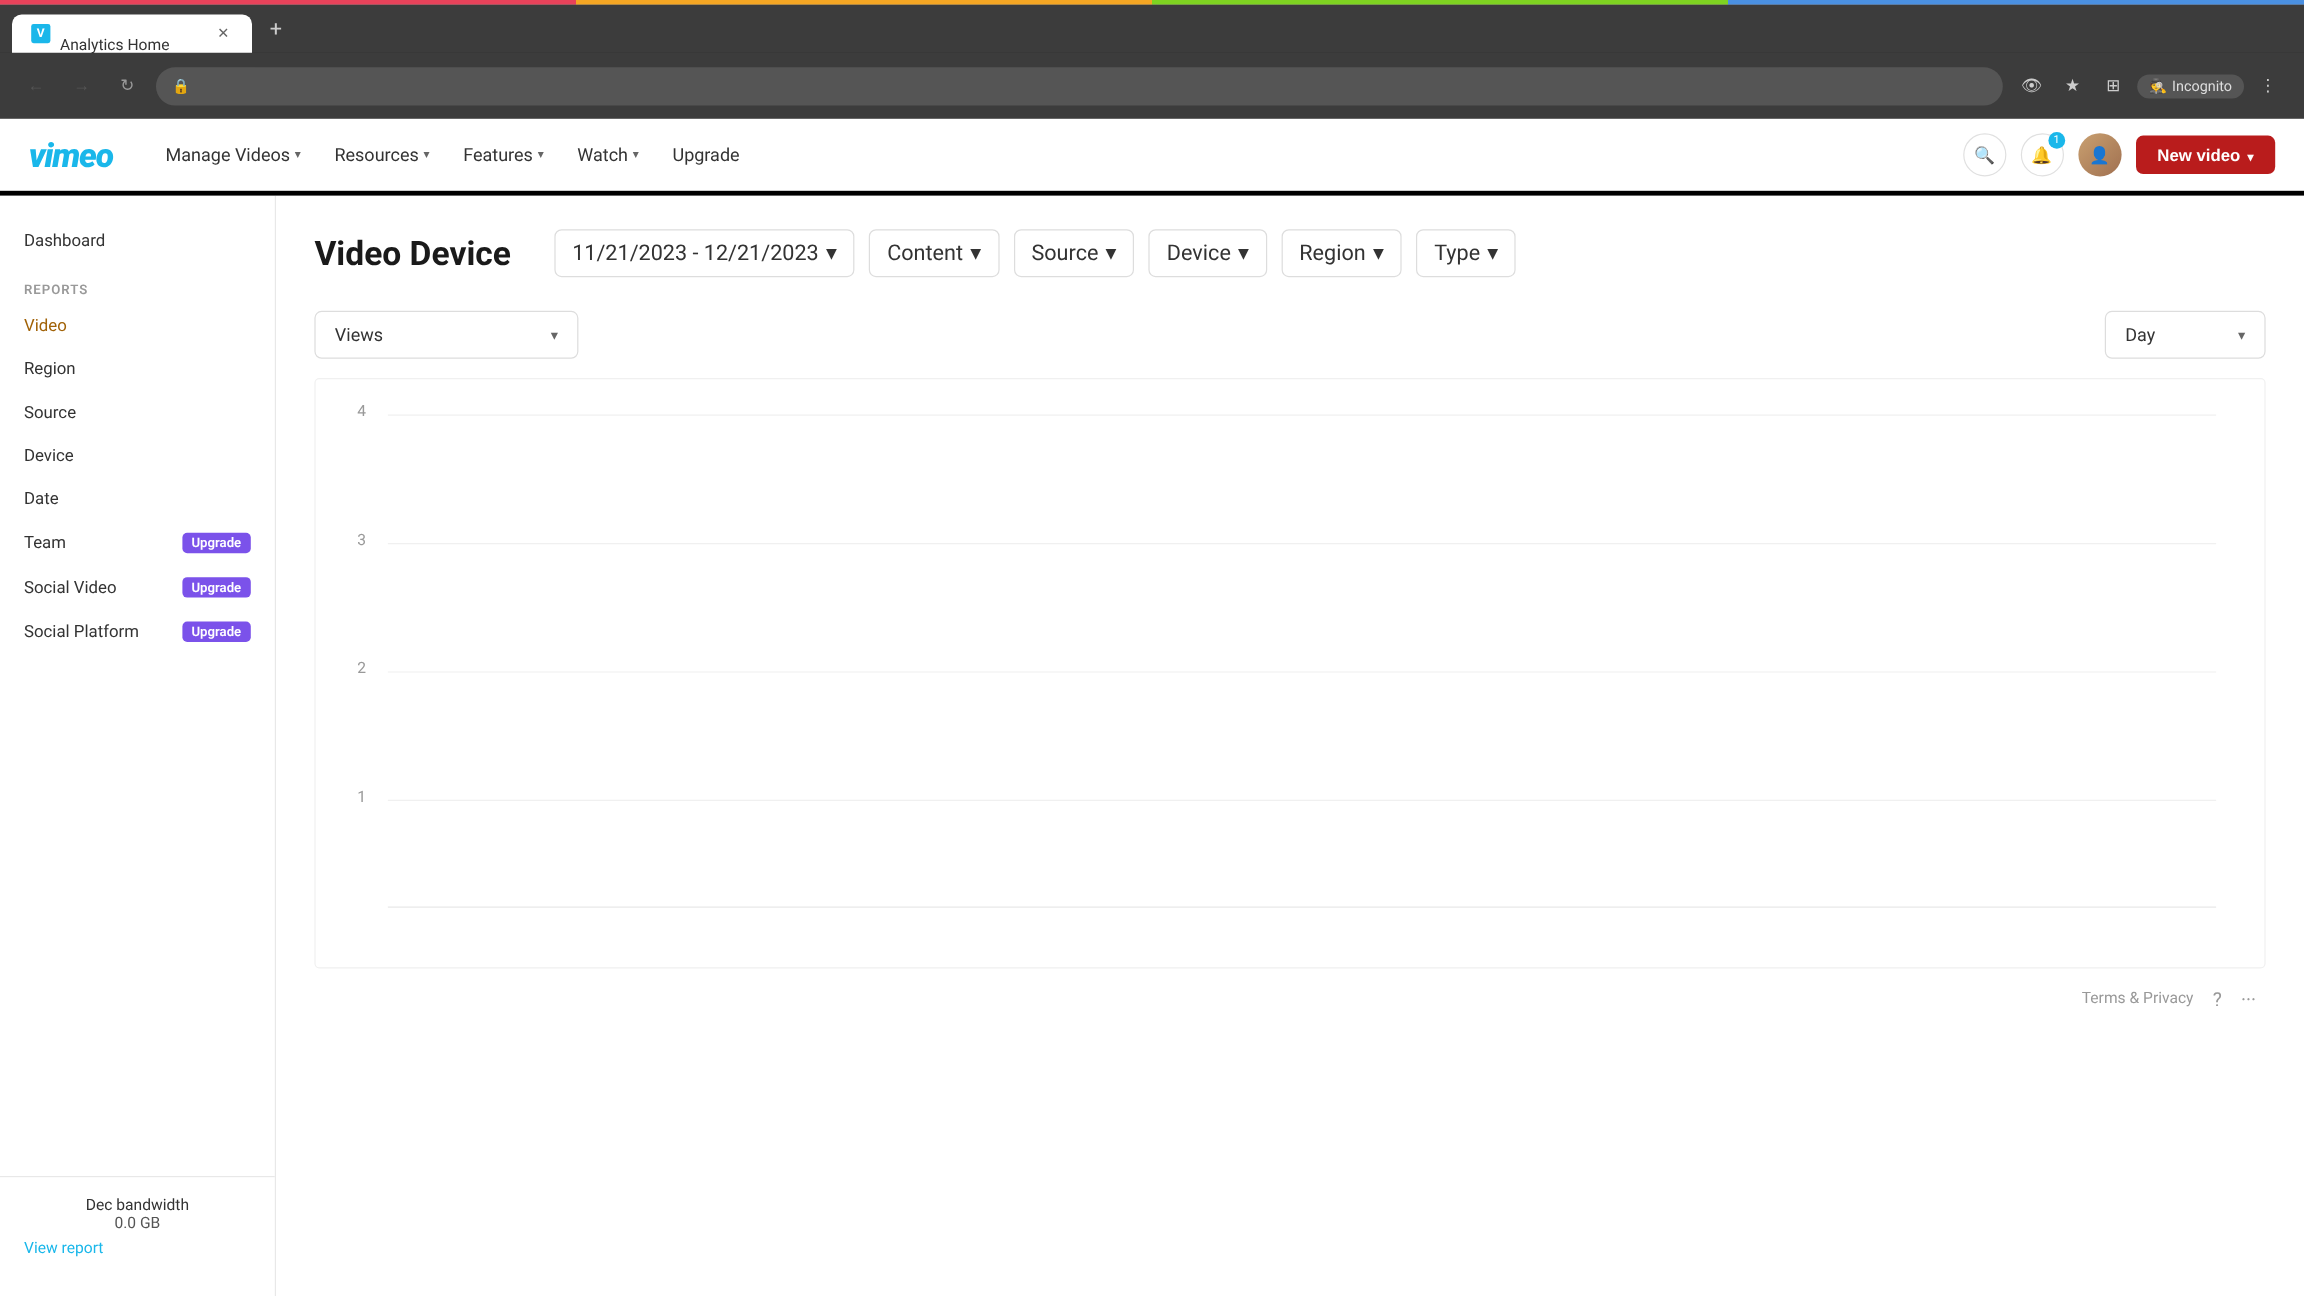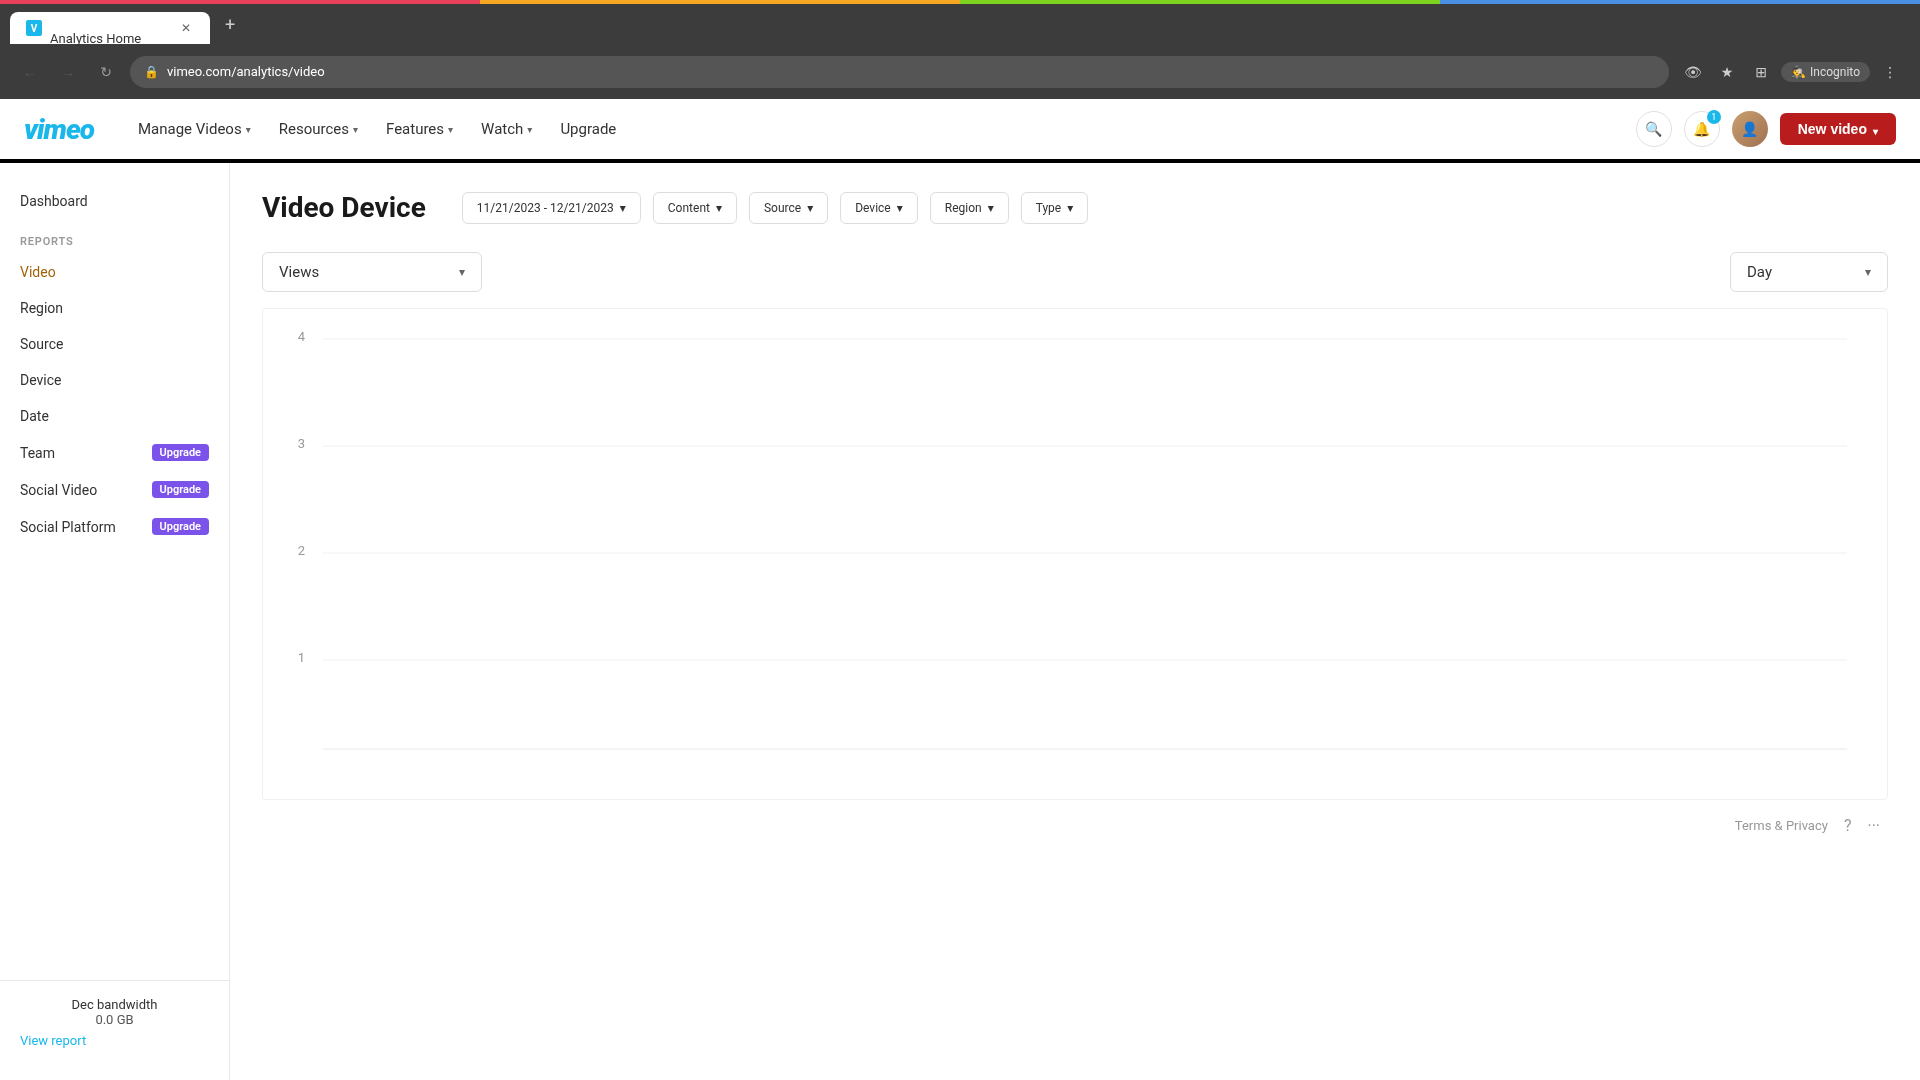--- a/index.html
+++ b/index.html
@@ -55,26 +55,26 @@
     .bandwidth-row { display: flex; justify-content: space-between; align-items: center; font-size: 13px; color: #555; flex-direction: column; }
     .bandwidth-label { color: #333; }
     .bandwidth-value { color: #555; }
     .view-report-link { color: #1ab7ea; font-size: 13px; cursor: pointer; margin-top: 6px; display: block; }
 
     
     .main-content { flex: 1; padding: 28px 32px; overflow-y: auto; }
     .page-header { display: flex; align-items: center; gap: 20px; margin-bottom: 28px; flex-wrap: wrap; }
     .page-title { font-size: 28px; font-weight: 700; color: #1a1a1a; margin-right: 16px; }
     .filter-group { display: flex; align-items: center; gap: 12px; flex-wrap: wrap; }
-    .filter-btn { display: flex; align-items: center; gap: 6px; padding: 8px 14px; border: 1px solid #ddd; border-radius: 6px; background: #fff; cursor: pointer; font-size: 12px; color: #333; white-space: nowrap; }
+    .filter-btn { display: flex; align-items: center; gap: 6px; padding: 8px 14px; border: 1px solid #ddd; border-radius: 6px; background: #fff; cursor: pointer; font-size: 18px; color: #333; white-space: nowrap; }
 
     
     .chart-toolbar { display: flex; justify-content: space-between; align-items: center; margin-bottom: 16px; }
     .metric-select { display: flex; align-items: center; justify-content: space-between; padding: 10px 16px; border: 1px solid #ddd; border-radius: 6px; background: #fff; cursor: pointer; font-size: 15px; color: #333; width: 220px; position: relative; }
-    .day-select { display: flex; align-items: center; justify-content: space-between; padding: 10px 16px; border: 1px solid #ddd; border-radius: 6px; background: #fff; cursor: pointer; font-size: 15px; color: #333; width: 158px; }
+    .day-select { display: flex; align-items: center; justify-content: space-between; padding: 10px 16px; border: 1px solid #ddd; border-radius: 6px; background: #fff; cursor: pointer; font-size: 15px; color: #333; width: 134px; }
     .chart-container { position: relative; background: #fff; border: 1px solid #f0f0f0; border-radius: 4px; padding: 20px 40px 40px 60px; }
 
     
     .color-strip { height: 4px; background: linear-gradient(to right, #e8425a 0%, #e8425a 25%, #f5a623 25%, #f5a623 50%, #7ed321 50%, #7ed321 75%, #4a90e2 75%, #4a90e2 100%); }
   </style>
 </head>
 <body>
 
 <div class="color-strip"></div>
 
@@ -89,21 +89,20 @@
       <div class="tab-close">✕</div>
     </div>
     <div class="tab-new">+</div>
   </div>
   <div class="browser-toolbar">
     <div class="browser-nav-btn disabled">←</div>
     <div class="browser-nav-btn disabled">→</div>
     <div class="browser-nav-btn">↻</div>
     <div class="address-bar">
       <span class="address-bar-lock">🔒</span>
-      <span class="address-bar-url">vimeo.com/analytics/video</span>
     </div>
     <div class="browser-actions">
       <div class="browser-action-btn">👁</div>
       <div class="browser-action-btn">★</div>
       <div class="browser-action-btn">⊞</div>
       <div class="incognito-badge">
         <span>🕵</span>
         <span>Incognito</span>
       </div>
       <div class="browser-action-btn">⋮</div>

